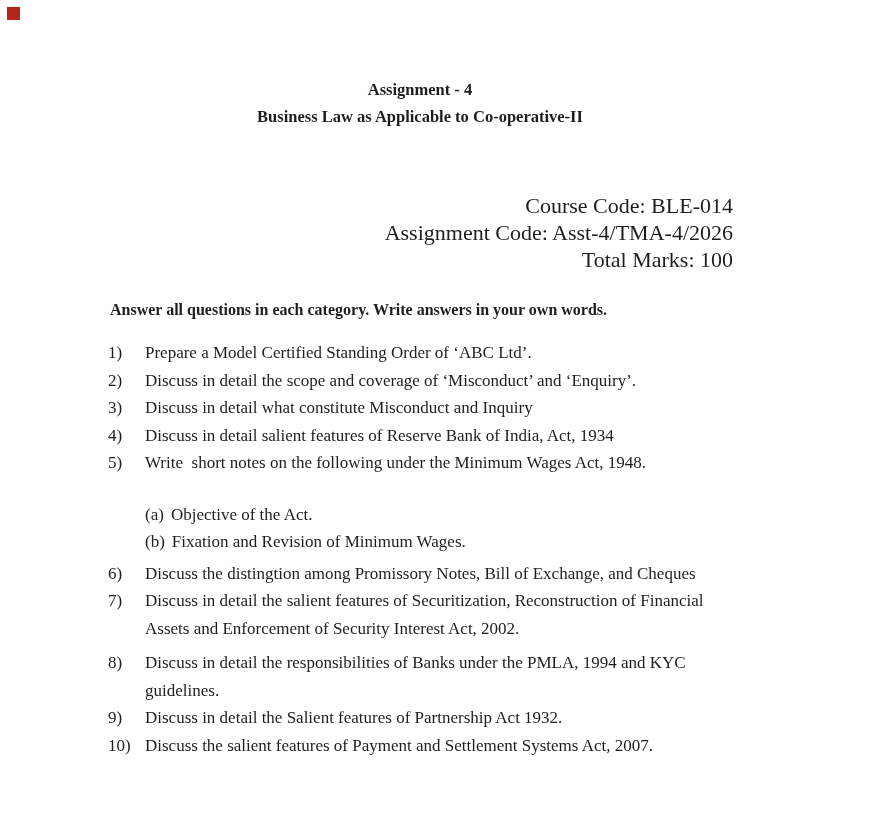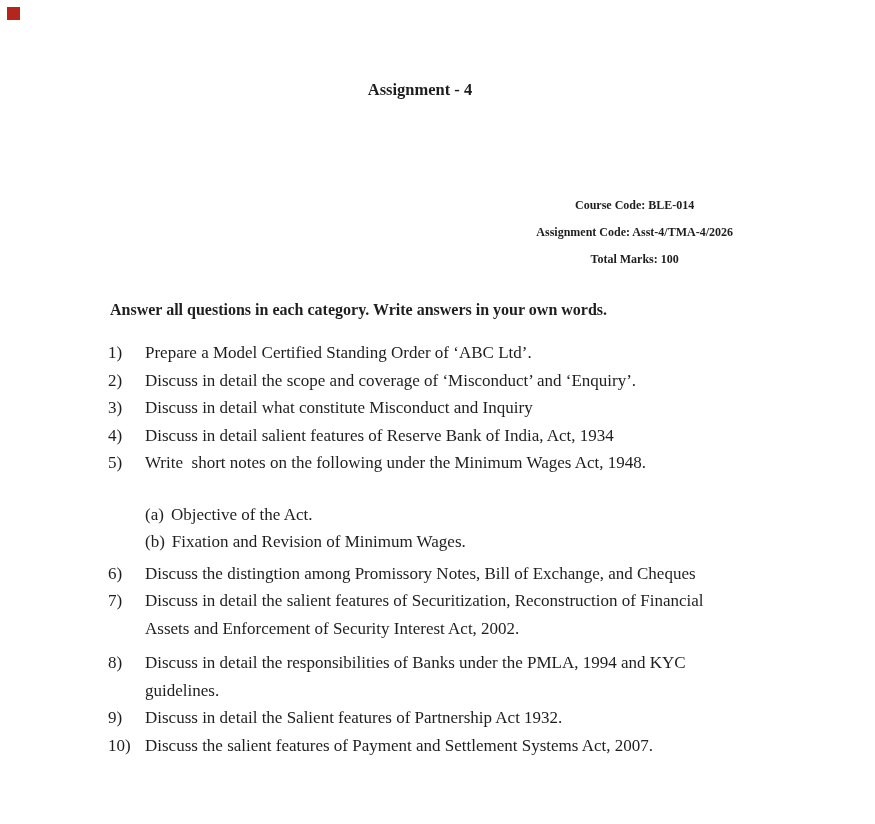--- a/index.html
+++ b/index.html
@@ -27,23 +27,23 @@
     width: 620px;
     text-align: center;
     font-weight: 700;
     font-size: 16.5px;
   }
   .title-block .tline { line-height: 27px; }
   .code-block {
     position: absolute;
     right: 140px;
     top: 192px;
-    text-align: center;
-    font-weight: 700;
-    font-size: 12px;
+    text-align: right;
+    font-weight: 400;
+    font-size: 22px;
   }
   .code-block .cline { line-height: 27px; }
   .instruction {
     position: absolute;
     left: 110px;
     top: 299px;
     font-weight: 700;
     font-size: 16px;
     line-height: 22px;
   }
@@ -73,20 +73,21 @@
 </style>
 </head>
 <body>
 
 <div class="page">
 
   <div class="red-marker"></div>
 
   <div class="title-block">
     <div class="tline">Assignment - 4</div>
+    <div class="tline">Business Law as Applicable to Co-operative-II</div>
   </div>
 
   <div class="code-block">
     <div class="cline">Course Code: BLE-014</div>
     <div class="cline">Assignment Code: Asst-4/TMA-4/2026</div>
     <div class="cline">Total Marks: 100</div>
   </div>
 
   <div class="instruction">Answer all questions in each category. Write answers in your own words.</div>
 

